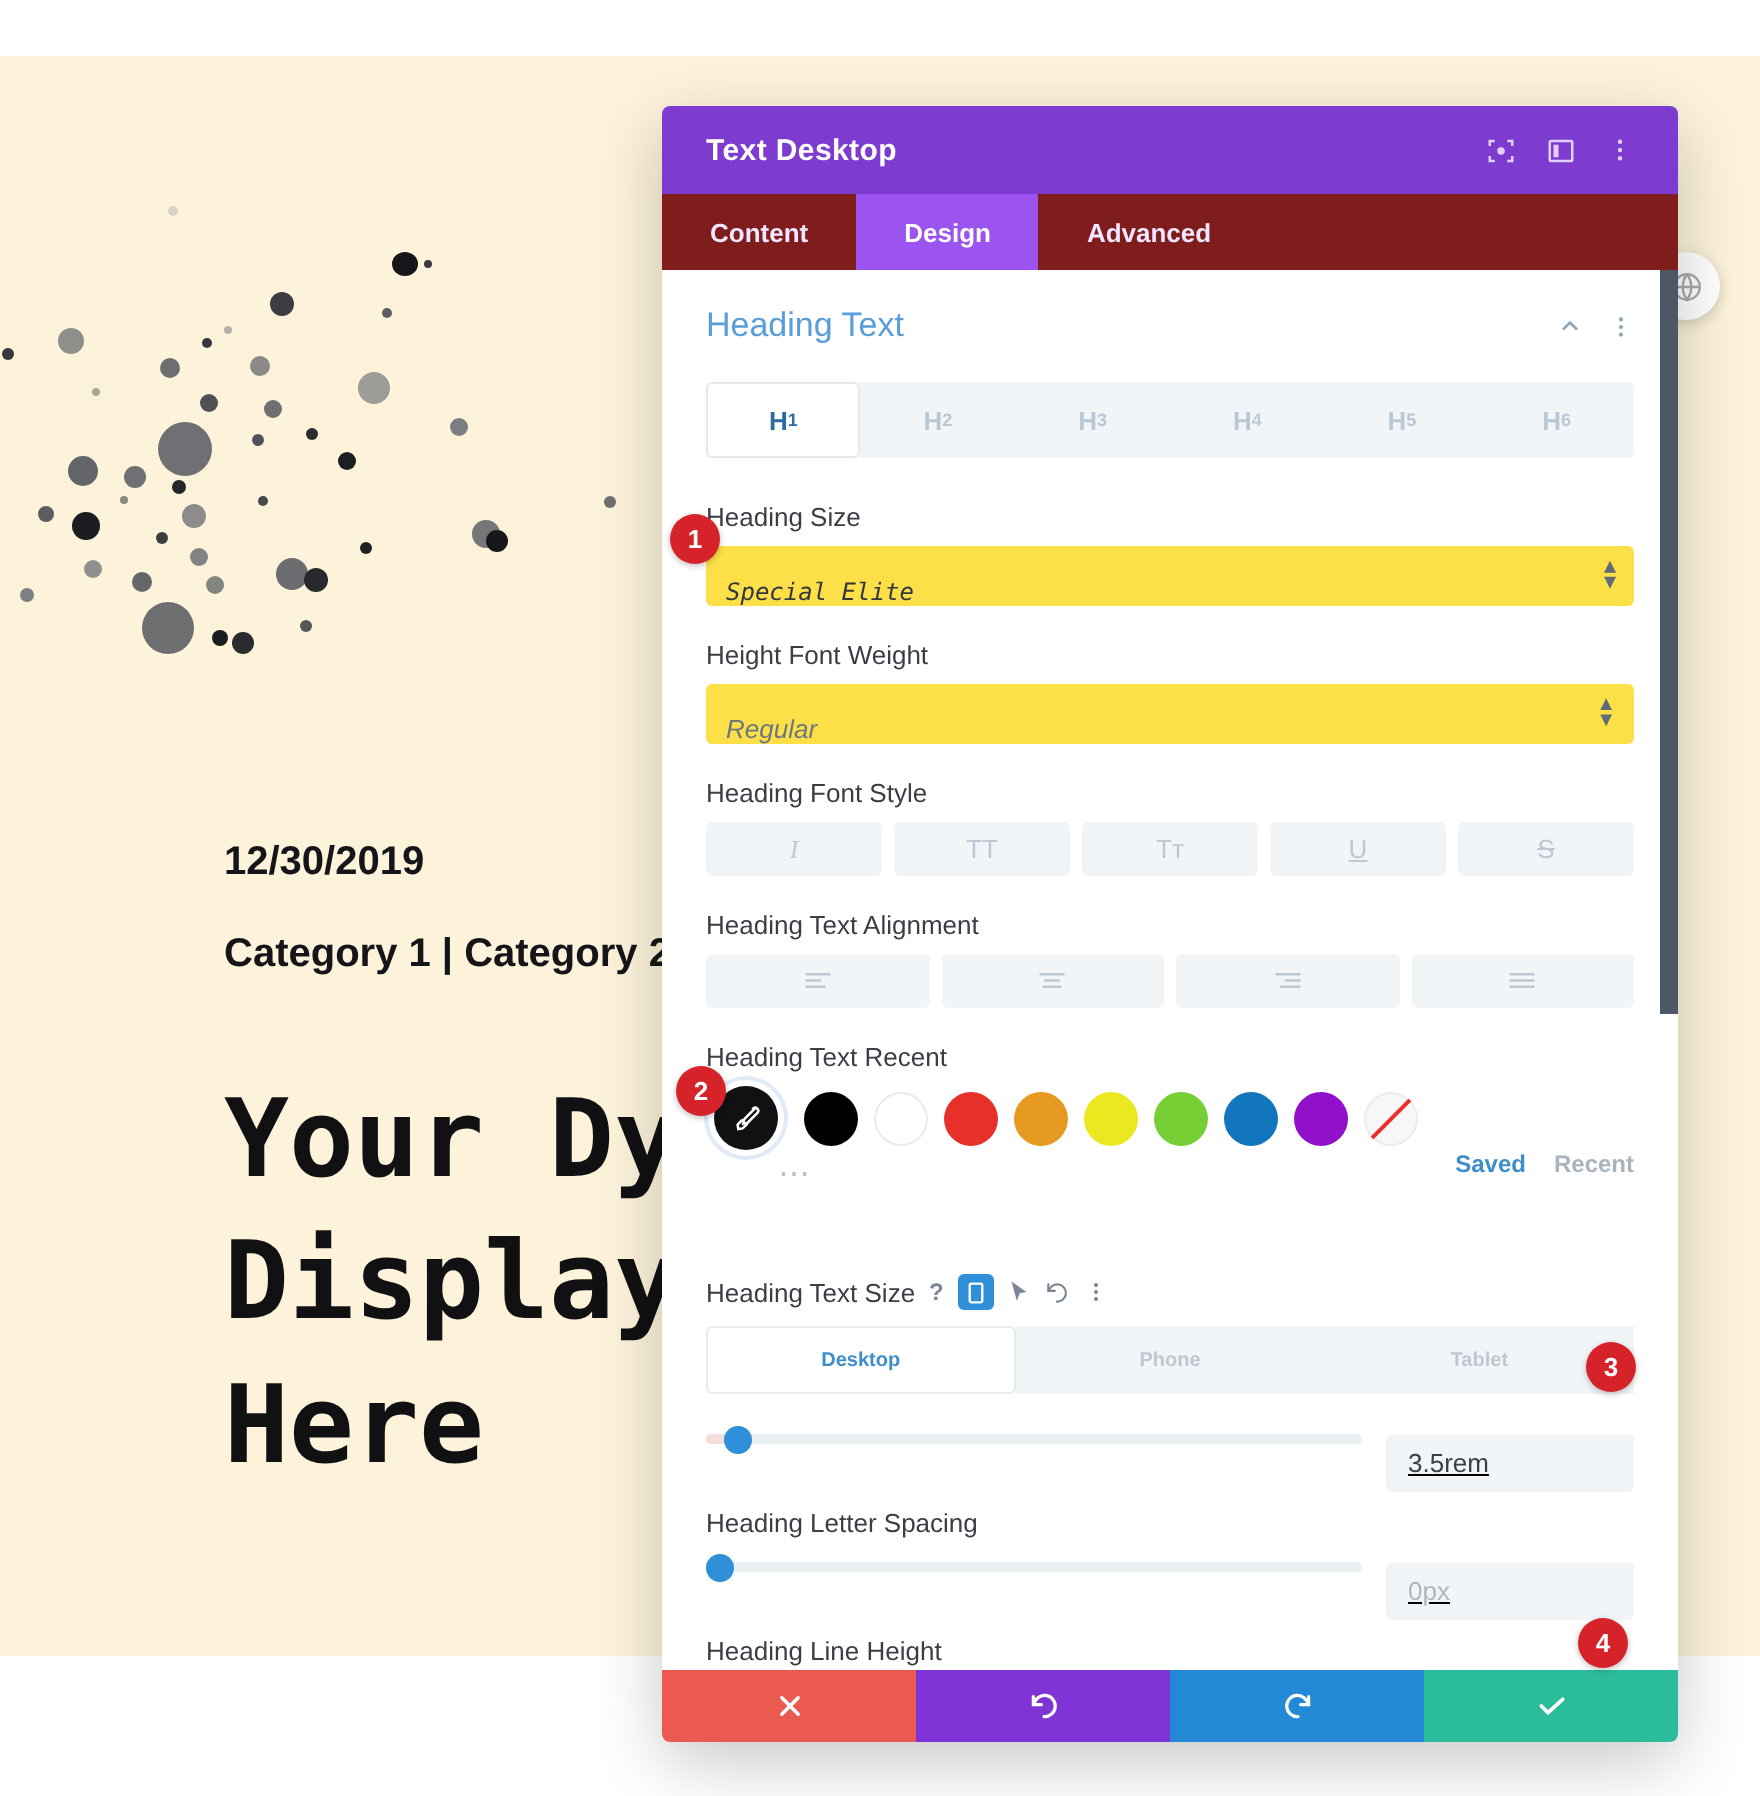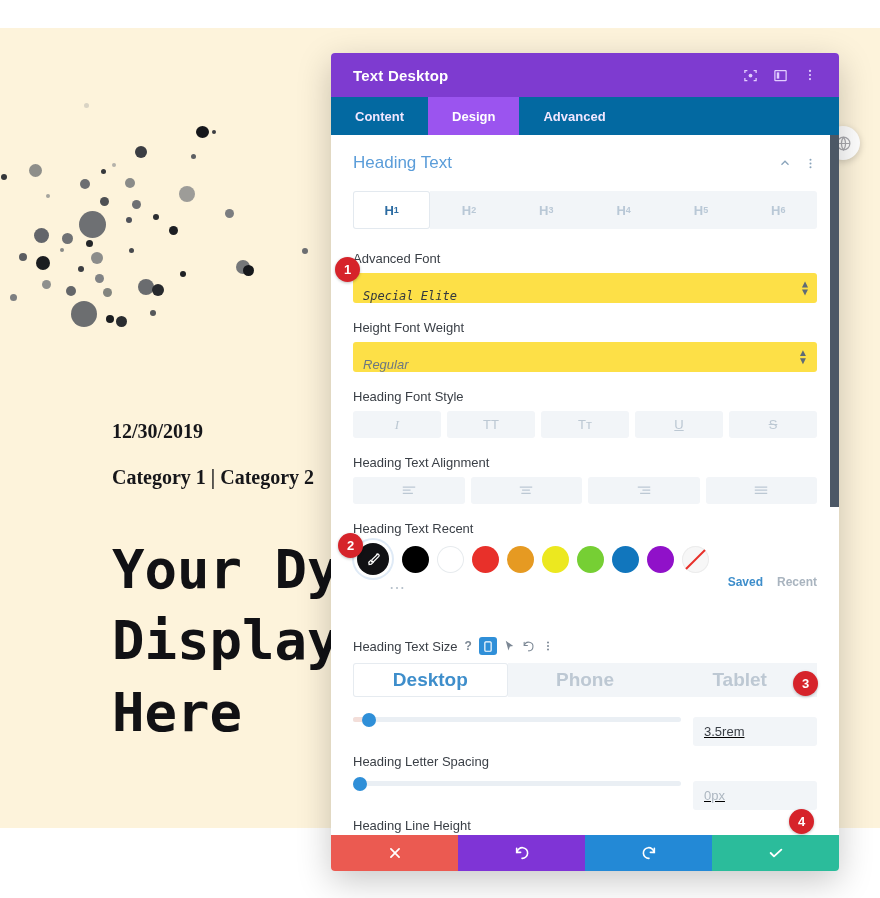--- a/index.html
+++ b/index.html
@@ -39,21 +39,21 @@
   #splatter {
     position: absolute;
     left: 0px; top: 30px;
     width: 330px; height: 280px;
   }
   .blob { position: absolute; border-radius: 50%; }
 
   
   .post-meta {
     position: absolute;
-    font-family: Liberation Serif, serif;
+    font-family: Liberation Sans, sans-serif;
     color: #16161a;
     letter-spacing: 0px;
     white-space: nowrap;
   }
   #post-date { left: 112px; top: 392px; font-size: 20px; font-weight: 700; }
   #post-cats { left: 112px; top: 438px; font-size: 20px; font-weight: 700; }
   #post-title {
     position: absolute;
     left: 112px; top: 506px;
     width: 900px;
@@ -109,21 +109,21 @@
   .hdr-icon {
     width: 26px; height: 26px;
     display: flex; align-items: center; justify-content: center;
     color: #e2ceff;
     margin-left: 4px;
   }
 
   
   #panel-tabs {
     height: 38px;
-    background: #0369a1;
+    background: #7f1d1d;
     display: flex;
     flex: 0 0 auto;
   }
   .panel-tab {
     height: 38px;
     padding: 0 24px;
     display: flex; align-items: center; justify-content: center;
     color: #f2e7ff;
     font-size: 13px;
     font-weight: 700;
@@ -271,21 +271,21 @@
     display: flex; align-items: center; justify-content: center;
     color: #ffffff;
   }
 
   .device-row { display: flex; margin-bottom: 20px; }
   .device-tab {
     flex: 1;
     height: 34px;
     background: #f2f5f8;
     display: flex; align-items: center; justify-content: center;
-    font-size: 19px;
+    font-size: 10px;
     font-weight: 700;
     color: #bdc8d3;
   }
   .device-tab.active {
     background: #ffffff;
     color: #3e8ecb;
     box-shadow: 0 0 0 1px #e6ebf0 inset;
     border-radius: 3px;
   }
 
@@ -513,21 +513,21 @@
           <span>H</span>
             <sub>5</sub>
         </div>
         <div class="seg-btn">
           <span>H</span>
             <sub>6</sub>
         </div>
       </div>
 
       <div class="field-block">
-        <div class="field-label">Advanced Font</div>
+        <div class="field-label">Heading Size</div>
         <div class="select-box mono">
           <span>Special Elite</span>
           <span class="select-arrows">▲<br>▼</span>
         </div>
       </div>
 
       <div class="field-block">
         <div class="field-label">Height Font Weight</div>
         <div class="select-box">
           <span>Regular</span>

